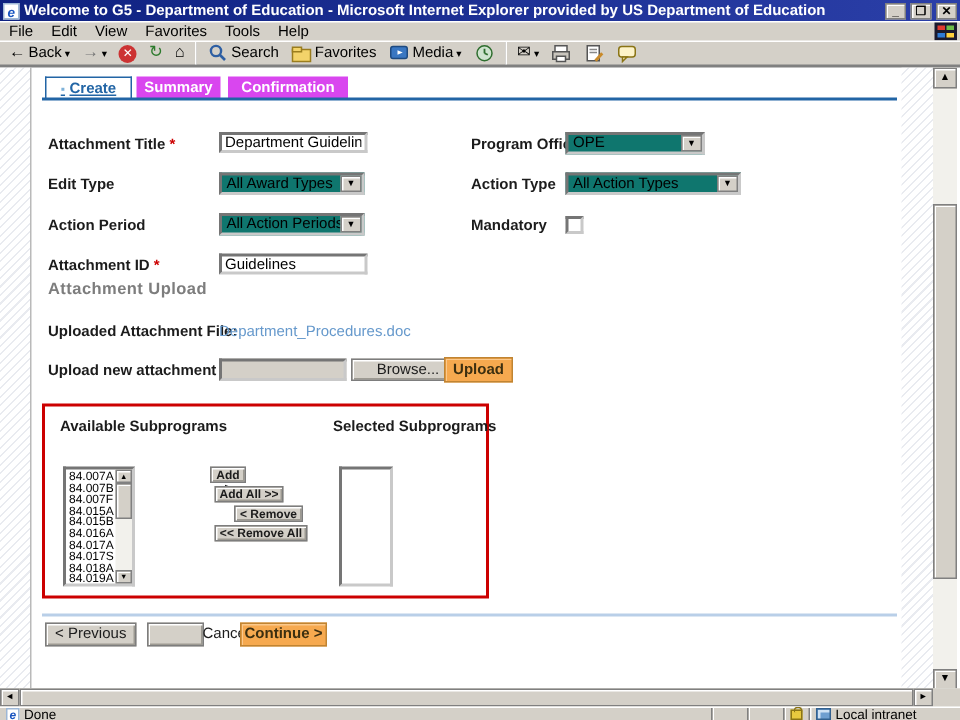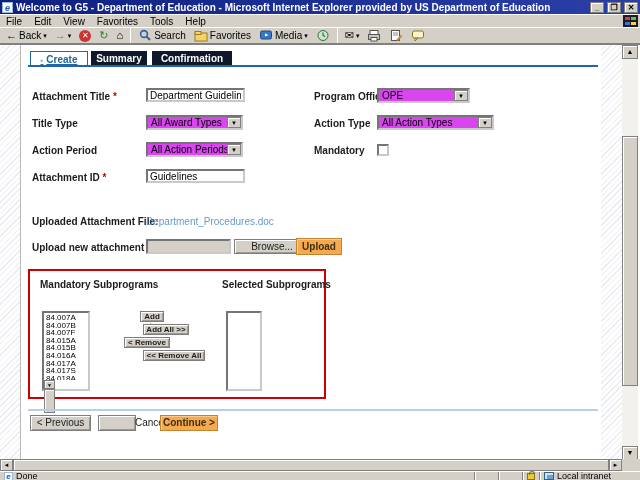--- a/index.html
+++ b/index.html
@@ -45,50 +45,50 @@
   #vscroll { left:622px; top:0; width:16px; height:415px; background:#f2f1ec; }
   .sbtn { width:16px; height:14px; background:#D4D0C8; border:1px solid #808080;
     box-shadow:inset 1px 1px 0 #fff; font-size:7px; text-align:center; line-height:12px; color:#000; }
   #vthumb { left:0; top:91px; width:16px; height:250px; background:#D4D0C8;
     border:1px solid #808080; box-shadow:inset 1px 1px 0 #fff; }
   #vdown { top:401px; }
 
   
   .tab { top:6px; height:15px; font-size:10px; font-weight:bold; text-align:center;
     line-height:15px; }
-  .tab.inactive { background:#0f172a; color:#fff; }
+  .tab.inactive { background:#d946ef; color:#fff; }
   .tab.active { background:#fff; color:#2265A5; border:1px solid #2265A5; border-bottom:none; }
   #tabline { left:28px; top:20px; width:570px; height:0; border-top:2px solid #2265A5; }
   .tabsq { font-size:8px; margin-right:3px; color:#7fb2d9; }
 
   
   .lbl { font-size:10px; font-weight:bold; color:#1c1c1c; white-space:nowrap; }
   .req { color:#cc0000; }
   .tin { height:14px; font-size:10px; font-family:"Liberation Sans",sans-serif;
     border:2px inset #c9c9c9; background:#fff; padding:0 2px; color:#000; }
-  .fsel { height:15px; background:#d946ef; border:2px inset #c9c9c9; font-size:10px;
+  .fsel { height:15px; background:#0f766e; border:2px inset #c9c9c9; font-size:10px;
     display:flex; align-items:center; }
   .fsel .val { flex:1; padding-left:3px; white-space:nowrap; overflow:hidden; }
   .fsel .dd { width:14px; height:100%; background:#D4D0C8; border:1px solid #808080;
     box-shadow:inset 1px 1px 0 #fff; font-size:6px; text-align:center; line-height:11px; }
   .checkbox { width:12px; height:12px; background:#fff; border:2px inset #c9c9c9; }
   .heading { font-size:11px; font-weight:bold; color:#7d7d7d; letter-spacing:0.3px; }
   .link { font-size:10px; color:#6699CC; }
   .filein { height:15px; background:#D4D0C8; border:2px inset #c9c9c9; }
   .btn { background:#D4D0C8; border:1px solid #7d7d7d;
     box-shadow:inset 1px 1px 0 #fff, inset -1px -1px 0 #9d9a92;
     font-size:10px; color:#1c1c1c; text-align:center; font-family:"Liberation Sans",sans-serif; }
   .btn.orange { background:#F6A94F; border:1px solid #c08432;
     box-shadow:inset 1px 1px 0 #fbc98c; color:#3c2f10; font-weight:bold; }
 
   
   #redbox { left:28px; top:224px; width:298px; height:130px; border:2px solid #CC0000; }
   .sublbl { font-size:10px; font-weight:bold; color:#1c1c1c; }
   #availbox { left:42px; top:266px; width:48px; height:80px; background:#fff;
-    border:2px inset #c9c9c9; display:flex;flex-direction:column; }
+    border:2px inset #c9c9c9; display:flex; }
   #availbox .items { flex:1; font-size:8px; line-height:7.6px; padding:1px 0 0 2px;
     overflow:hidden; white-space:nowrap; }
   #availbox .sb { width:11px; background:#f2f1ec; position:relative; }
   #availbox .sb .sbtn { width:11px; height:9px; font-size:5px; line-height:8px; }
   #availbox .sb .thumb { position:absolute; left:0; top:9px; width:11px; height:24px;
     background:#D4D0C8; border:1px solid #808080; box-shadow:inset 1px 1px 0 #fff; }
   #availbox .sb .dn { position:absolute; bottom:0; }
   #selbox { left:226px; top:266px; width:36px; height:80px; background:#fff; border:2px inset #c9c9c9; }
   .xferbtn { font-size:8px; font-weight:bold; height:11px; line-height:9px; }
 
@@ -233,21 +233,21 @@
   <div class="abs lbl" style="left:32px;top:46px;">
     <span>Attachment Title</span> <span class="req">*</span>
   </div>
   <input class="abs tin" style="left: 146px; top: 43px; width: 99px;" readonly="" value="Department Guidelines">
   <div class="abs lbl" style="left:314px;top:46px;">Program Office</div>
   <div class="abs fsel" style="left:377px;top:43px;width:93px;">
     <span class="val">OPE</span>
     <span class="dd">▼</span>
   </div>
 
-  <div class="abs lbl" style="left:32px;top:73px;">Title Type</div>
+  <div class="abs lbl" style="left:32px;top:73px;">Edit Type</div>
   <div class="abs fsel" style="left:146px;top:70px;width:97px;">
     <span class="val">All Award Types</span>
     <span class="dd">▼</span>
   </div>
   <div class="abs lbl" style="left:314px;top:73px;">Action Type</div>
   <div class="abs fsel" style="left:377px;top:70px;width:117px;">
     <span class="val">All Action Types</span>
     <span class="dd">▼</span>
   </div>
 
@@ -257,33 +257,34 @@
     <span class="dd">▼</span>
   </div>
   <div class="abs lbl" style="left:314px;top:100px;">Mandatory</div>
   <div class="abs checkbox" style="left:377px;top:99px;"></div>
 
   <div class="abs lbl" style="left:32px;top:127px;">
     <span>Attachment ID</span> <span class="req">*</span>
   </div>
   <input class="abs tin" style="left: 146px; top: 124px; width: 99px;" readonly="" value="Guidelines">
 
+  <div class="abs heading" style="left:32px;top:142px;">Attachment Upload</div>
 
   <div class="abs lbl" style="left:32px;top:171px;">Uploaded Attachment File:</div>
   <div class="abs link" style="left:146px;top:171px;">Department_Procedures.doc</div>
 
   <div class="abs lbl" style="left:32px;top:197px;">
     <span>Upload new attachment file</span><span class="req">*</span>
   </div>
   <div class="abs filein" style="left:146px;top:194px;width:85px;"></div>
   <div class="abs btn" style="left:234px;top:194px;width:76px;height:15px;line-height:13px;">Browse...</div>
   <div class="abs btn orange" style="left:296px;top:193px;width:46px;height:17px;line-height:15px;">Upload</div>
 
   <div id="redbox" class="abs"></div>
-  <div class="abs sublbl" style="left:40px;top:234px;">Mandatory Subprograms</div>
+  <div class="abs sublbl" style="left:40px;top:234px;">Available Subprograms</div>
   <div class="abs sublbl" style="left:222px;top:234px;">Selected Subprograms</div>
 
   <div id="availbox" class="abs">
     <div class="items">
       <div>84.007A</div>
       <div>84.007B</div>
       <div>84.007F</div>
       <div>84.015A</div>
       <div>84.015B</div>
       <div>84.016A</div>
@@ -294,21 +295,21 @@
     </div>
     <div class="sb">
       <div class="sbtn">▲</div>
       <div class="thumb"></div>
       <div class="sbtn dn">▼</div>
     </div>
   </div>
 
   <div class="abs btn xferbtn" style="left:140px;top:266px;width:24px;">Add &gt;</div>
   <div class="abs btn xferbtn" style="left:143px;top:279px;width:46px;">Add All &gt;&gt;</div>
-  <div class="abs btn xferbtn" style="left:124px;top:292px;width:46px;">&lt; Remove</div>
+  <div class="abs btn xferbtn" style="left:156px;top:292px;width:46px;">&lt; Remove</div>
   <div class="abs btn xferbtn" style="left:143px;top:305px;width:62px;">&lt;&lt; Remove All</div>
 
   <div id="selbox" class="abs"></div>
 
   <div id="divider" class="abs"></div>
   <div class="abs btn" style="left:30px;top:370px;width:61px;height:16px;line-height:14px;">&lt; Previous</div>
   <div class="abs btn" style="left:98px;top:370px;width:34px;height:16px;line-height:14px;padding-left:36px;">Cancel</div>
   <div class="abs btn orange" style="left:160px;top:370px;width:58px;height:16px;line-height:14px;">Continue &gt;</div>
 
   <div id="vscroll" class="abs">

